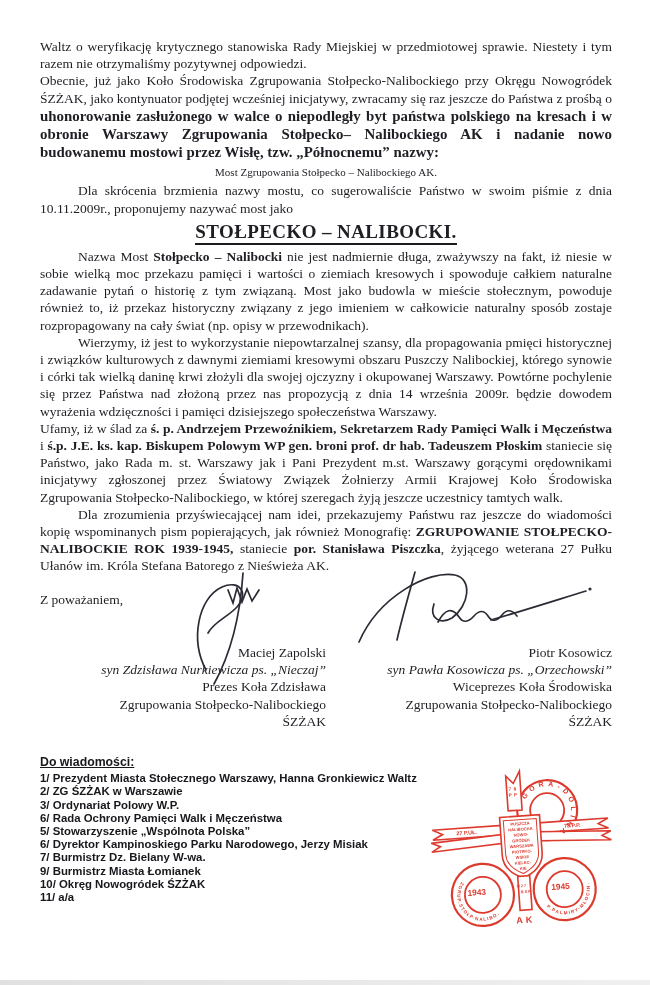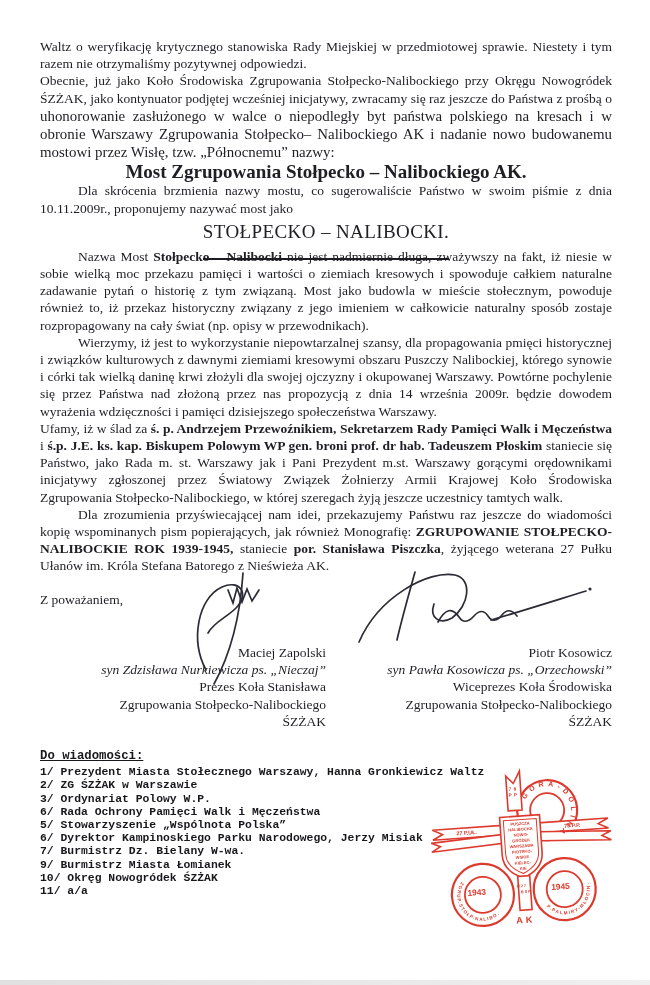--- a/index.html
+++ b/index.html
@@ -4,32 +4,32 @@
 <style>
   html,body{margin:0;padding:0;}
   body{
     width:650px;height:985px;position:relative;overflow:hidden;
     background:#ffffff;color:#1e1e24;
     font-family:"Liberation Serif", serif;
   }
   .page{padding:38px 38px 0 40px;height:985px;box-sizing:border-box;overflow:hidden;}
   p{margin:0;font-size:13.5px;line-height:17.2px;text-align:justify;}
   .indent{text-indent:38px;}
-  .bold-req{font-weight:normal;font-size:14.9px;line-height:18.2px;}
-  .h1{text-align:center;font-weight:bold;font-size:19px;line-height:18px;margin:2px 0 1px 0;}
+  .bold-req{font-weight:bold;font-size:14.9px;line-height:18.2px;}
+  .h1{text-align:center;font-weight:normal;font-size:11px;line-height:18px;margin:2px 0 1px 0;}
   .h2wrap{text-align:center;margin:4px 0 5px 0;}
-  .h2{font-weight:normal;font-size:19px;letter-spacing:.4px;border-bottom:2.5px solid #1b1b20;padding-bottom:16px;}
+  .h2{font-weight:bold;font-size:19px;letter-spacing:.4px;border-bottom:2.5px solid #1b1b20;padding-bottom:1px;}
   .closing{margin-top:16px;text-align:left;}
   .sig-row{display:flex;margin-top:36px;position:relative;}
   .sig-col{width:300px;font-size:13.5px;line-height:17.2px;text-align:right;}
   .sig-col .ital{font-style:italic;}
   .sig-svg{position:absolute;pointer-events:none;}
   .sig-left{left:150px;top:-74px;}
   .sig-right{left:303px;top:-82px;}
-  .dist{margin-top:20px;font-family:Liberation Mono, monospace;font-weight:bold;
+  .dist{margin-top:26px;font-family:Liberation Sans, sans-serif;font-weight:bold;
         font-size:11.4px;line-height:13.2px;color:#17171c;}
   .dist-h{font-size:12.3px;text-decoration:underline;margin-bottom:3px;}
   .stamp{position:absolute;left:423px;top:764px;width:200px;height:204px;}
   .scan-edge{position:absolute;left:0;bottom:0;width:100%;height:5px;
              background:linear-gradient(to right,#c7c7c7,#e3e3e3);opacity:.55;}
 </style>
 </head>
 <body>
 
 <div class="page">
@@ -74,21 +74,21 @@
         <path d="M 72,10 C 66,32 59,56 54,78"></path>
         <path d="M 95,60 q 11,-20 21,-5 q 6,9 15,-1 q 8,-9 14,0 q 6,9 14,-1 q 7,-9 15,1"></path>
         <path d="M 148,58 C 186,47 220,36 243,29"></path>
         <circle cx="247" cy="27" r="1.6" fill="#2b2b35" stroke="none"></circle>
       </g>
     </svg>
 
     <div class="sig-col">
       <div>Maciej Zapolski</div>
       <div class="ital">syn Zdzisława Nurkiewicza ps. „Nieczaj”</div>
-      <div>Prezes Koła Stanisława</div>
+      <div>Prezes Koła Zdzisława</div>
       <div>Zgrupowania Stołpecko-Nalibockiego</div>
       <div>ŚZŻAK</div>
     </div>
 
     <div class="sig-col">
       <div>Piotr Kosowicz</div>
       <div class="ital">syn Pawła Kosowicza ps. „Orzechowski”</div>
       <div>Wiceprezes Koła Środowiska</div>
       <div>Zgrupowania Stołpecko-Nalibockiego</div>
       <div>ŚZŻAK</div>

